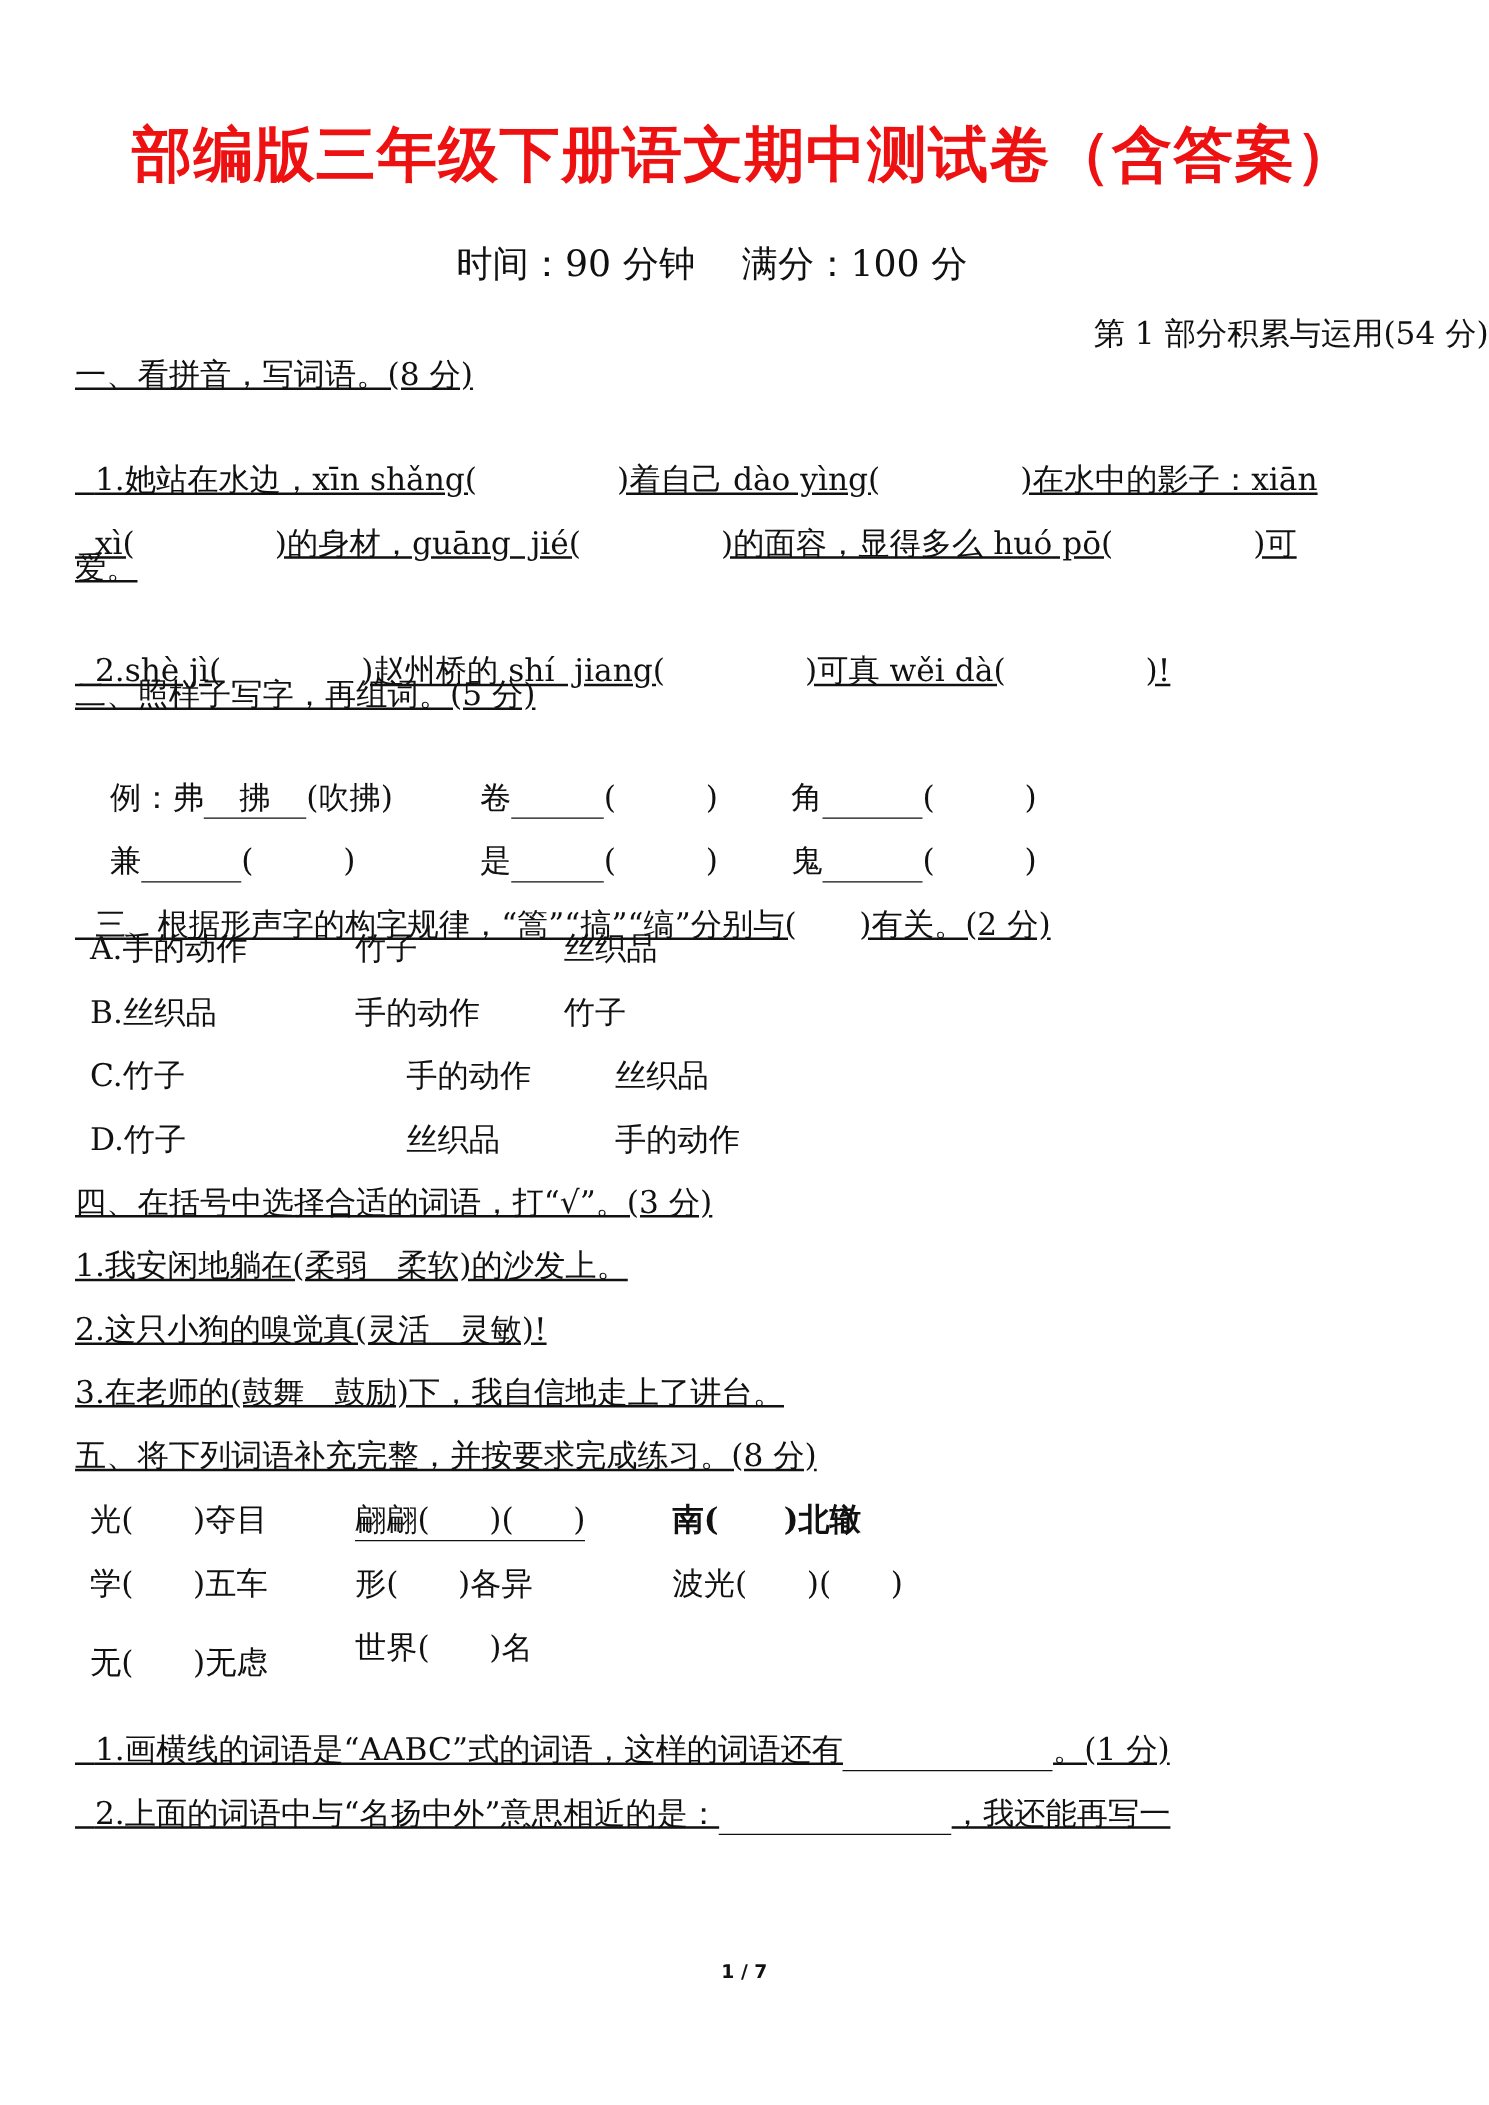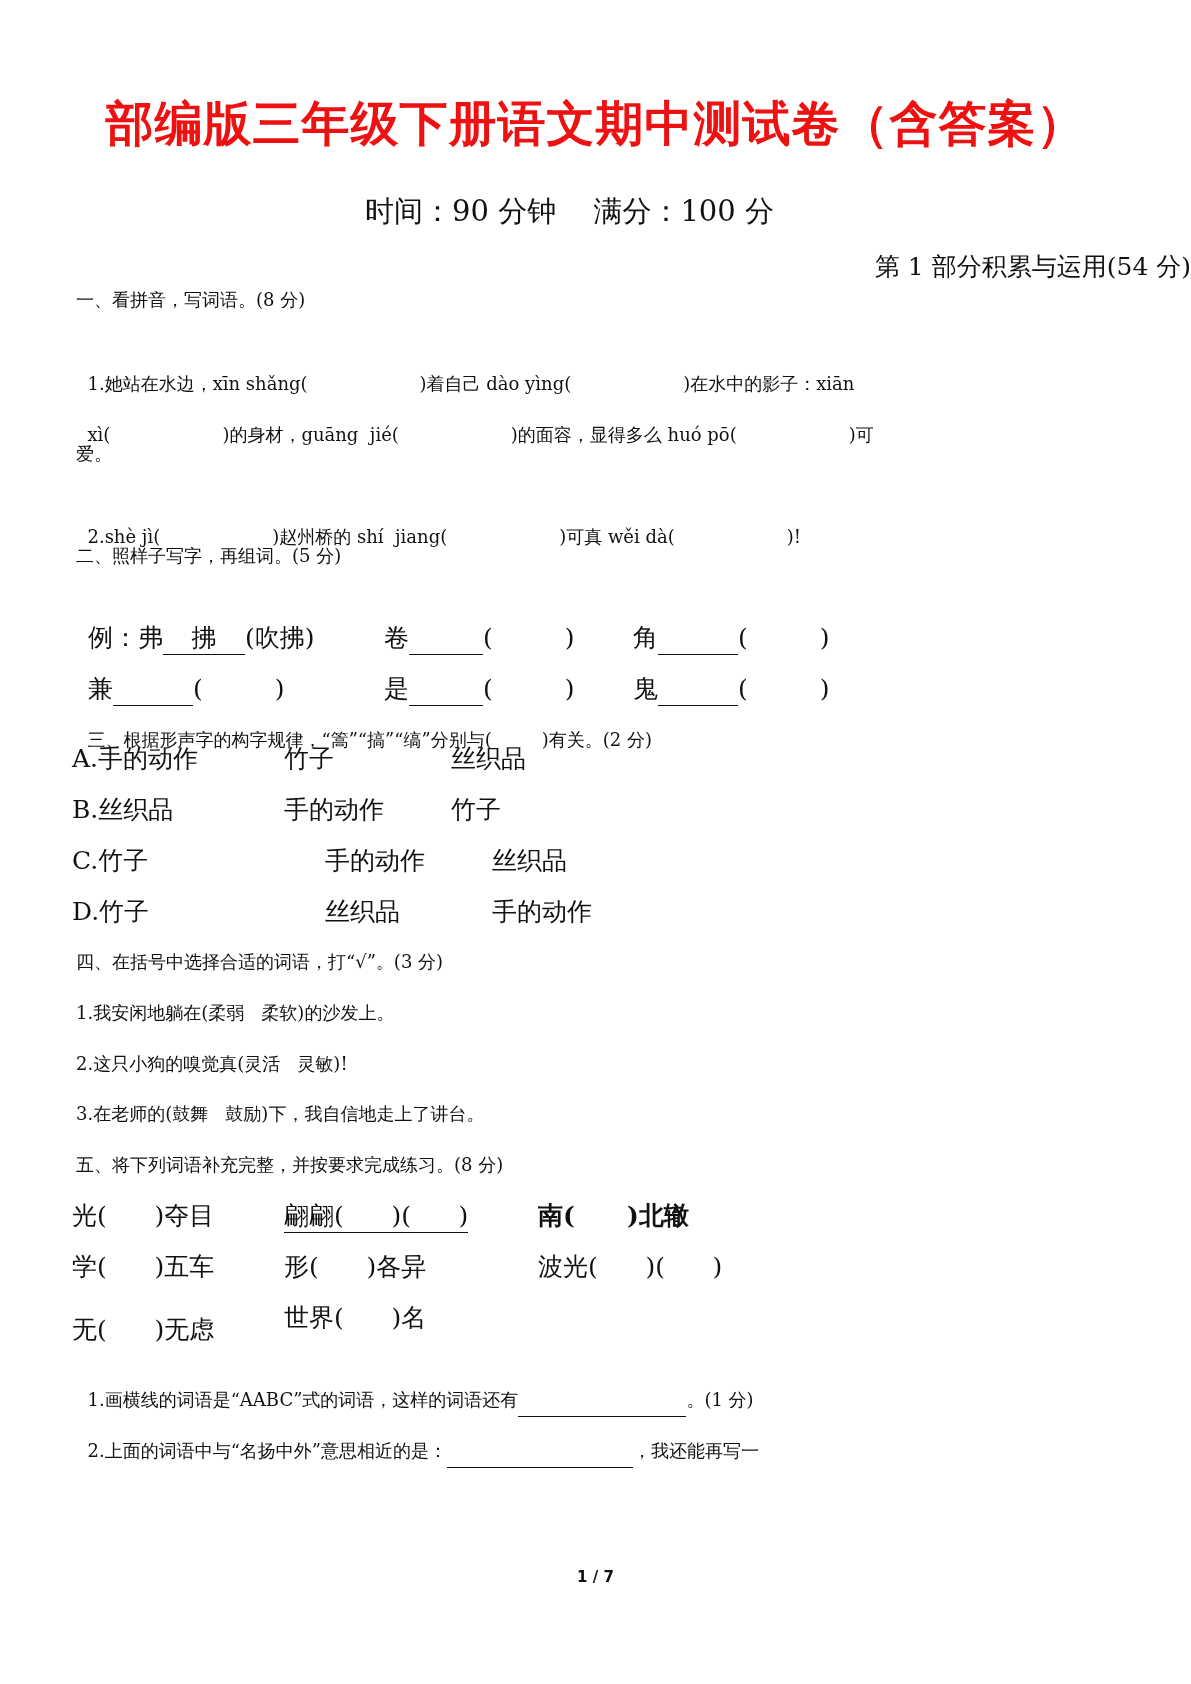--- a/index.html
+++ b/index.html
@@ -17,21 +17,21 @@
       position: absolute; left: 0; top: 192px; width: 1067px; text-align: center;
       font-size: 29px;
       margin-left: 36px;
     }
     .meta span { margin: 0 14px; }
     .part {
       position: absolute; left: 0; top: 250px; width: 1191px; text-align: right;
       font-size: 25px;
     }
     .line {
-      position: absolute; left: 76px; font-size: 18px; white-space: pre; line-height: 32px;
+      position: absolute; left: 60px; font-size: 25px; white-space: pre; line-height: 32px; text-decoration: underline;
     }
     .blank { display: inline-block; }
     .ul { display: inline-block; border-bottom: 1.5px solid #111; text-align: center; }
     .abs { position: absolute; font-size: 25px; white-space: pre; line-height: 32px; }
     .pageno {
       position: absolute; left: 0; top: 1568px; width: 1191px; text-align: center;
       font-family: "DejaVu Sans", "Liberation Sans", sans-serif; font-size: 15px; font-weight: bold;
     }
   </style>
 </head>

